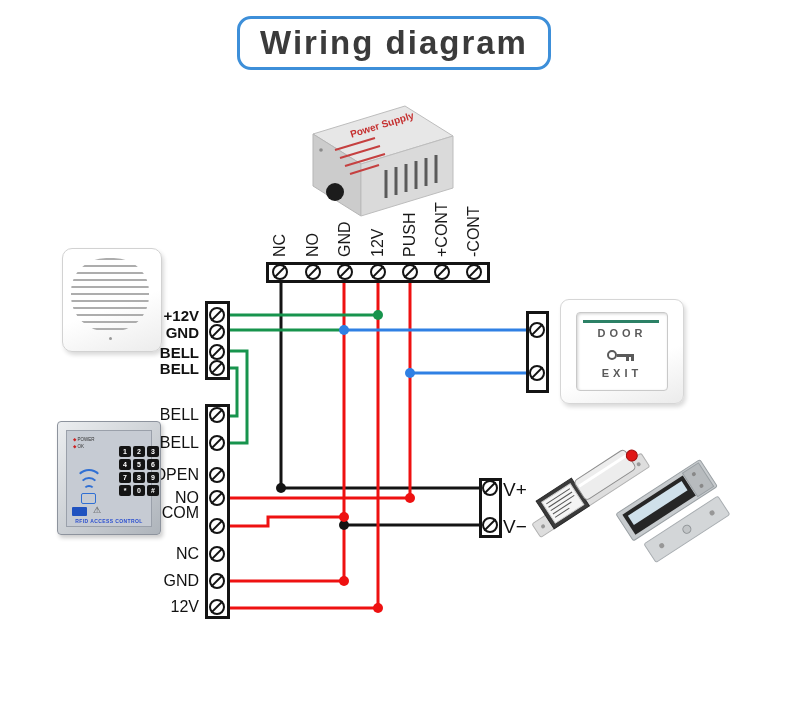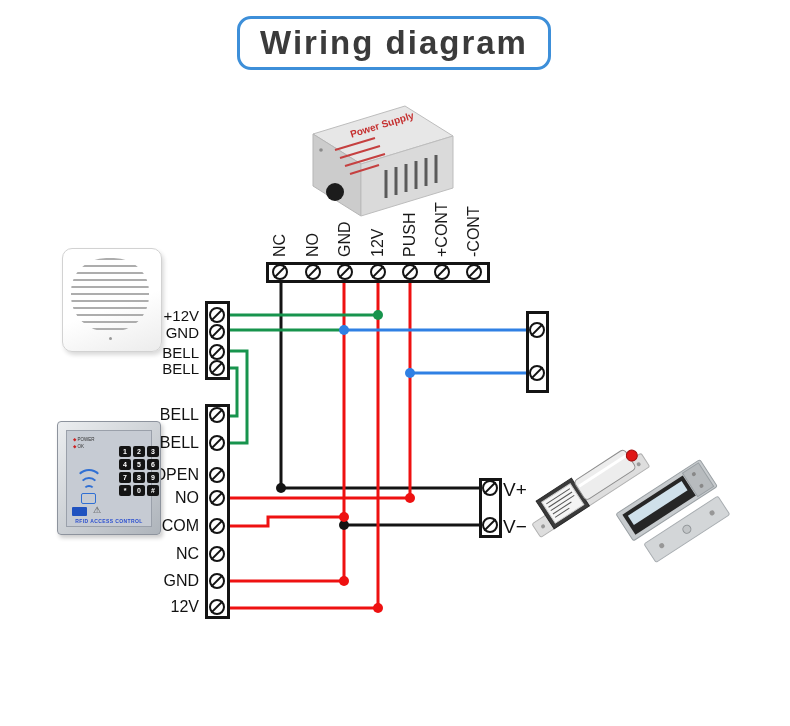--- a/index.html
+++ b/index.html
@@ -15,21 +15,21 @@
   
   .strip{position:absolute;background:#fff;border:3px solid #141414;box-sizing:border-box;}
   .term{position:absolute;width:16px;height:16px;border:2.5px solid #141414;border-radius:50%;
         background:#fff;box-sizing:border-box;}
   .term::after{content:"";position:absolute;left:50%;top:-2px;bottom:-2px;width:2.2px;
         background:#141414;transform:translateX(-50%) rotate(45deg);}
 
   .vlabel{position:absolute;font-size:16px;color:#1a1a1a;white-space:nowrap;
         transform-origin:0 0;transform:rotate(-90deg);line-height:18px;}
   .hlabel{position:absolute;color:#111;text-align:right;white-space:nowrap;}
-  .hlabel.small{font-size:15px;width:60px;left:139px;}
+  .hlabel.small{font-size:15px;width:60px;left:139px;font-weight:bold;}
   .hlabel.big{font-size:16px;width:74px;left:125px;}
   .vplus{position:absolute;left:503px;font-size:19px;color:#111;}
 
   
   svg.wires{position:absolute;left:0;top:0;pointer-events:none;}
   .w{fill:none;stroke-width:3px;stroke-linejoin:miter;}
   .w.red{stroke:var(--wire-red,#ee1111);}
   .w.green{stroke:var(--wire-green,#17944d);}
   .w.blue{stroke:var(--wire-blue,#2f80e4);}
   .w.black{stroke:var(--wire-black,#141414);}
@@ -181,21 +181,21 @@
   <div class="term" style="left:209px;top:467px;"></div>
   <div class="term" style="left:209px;top:490px;"></div>
   <div class="term" style="left:209px;top:518px;"></div>
   <div class="term" style="left:209px;top:546px;"></div>
   <div class="term" style="left:209px;top:573px;"></div>
   <div class="term" style="left:209px;top:599px;"></div>
   <div class="hlabel big" style="top:406px;">BELL</div>
   <div class="hlabel big" style="top:434px;">BELL</div>
   <div class="hlabel big" style="top:466px;">OPEN</div>
   <div class="hlabel big" style="top:489px;">NO</div>
-  <div class="hlabel big" style="top:517px;">COM</div>
+  <div class="hlabel big" style="top:504px;">COM</div>
   <div class="hlabel big" style="top:545px;">NC</div>
   <div class="hlabel big" style="top:572px;">GND</div>
   <div class="hlabel big" style="top:598px;">12V</div>
 
   <div class="strip" style="left:526px;top:311px;width:23px;height:82px;"></div>
   <div class="term" style="left:529px;top:322px;"></div>
   <div class="term" style="left:529px;top:365px;"></div>
 
   <div class="strip" style="left:479px;top:478px;width:23px;height:60px;"></div>
   <div class="term" style="left:482px;top:480px;"></div>
@@ -235,20 +235,33 @@
         <div class="key">8</div>
         <div class="key">9</div>
         <div class="key">*</div>
         <div class="key">0</div>
         <div class="key">#</div>
       </div>
       <div class="kp-footer">RFID ACCESS CONTROL</div>
     </div>
   </div>
 
+  <div class="exit">
+    <div class="exit-inner">
+      <div class="exit-line"></div>
+      <div class="exit-word" style="top:14px;">DOOR</div>
+      <div class="keyic">
+        <div class="key-ring"></div>
+        <div class="key-bar"></div>
+        <div class="key-tooth kt1"></div>
+        <div class="key-tooth kt2"></div>
+      </div>
+      <div class="exit-word" style="top:54px;">EXIT</div>
+    </div>
+  </div>
 
   <svg style="left:524px;top:432px;" width="215" height="135" viewBox="0 0 215 135">
 
     <g transform="translate(8,92) rotate(-33)">
       <rect x="0" y="0" width="130" height="16" rx="2" fill="#dedede" stroke="#b2b2b2"></rect>
       <circle cx="8" cy="8" r="2" fill="#999"></circle>
       <circle cx="122" cy="8" r="2" fill="#999"></circle>
       <rect x="16" y="-17" width="42" height="33" fill="#3a3a3a" stroke="#2a2a2a"></rect>
       <rect x="20" y="-13" width="34" height="25" fill="#f5f5f5" stroke="#cfcfcf"></rect>
       <g stroke="#555" stroke-width="1">

